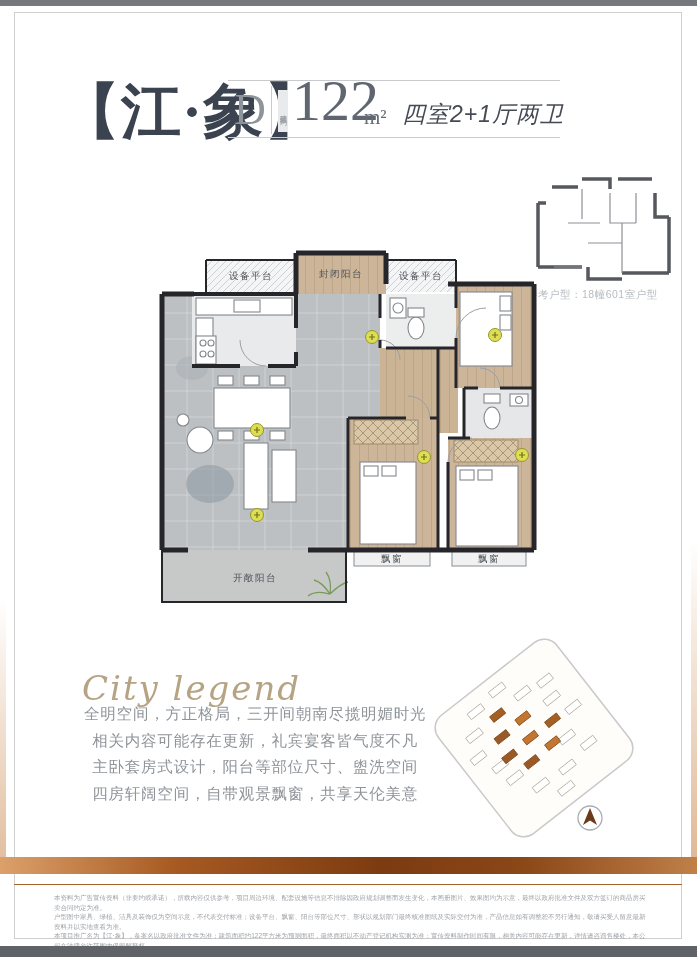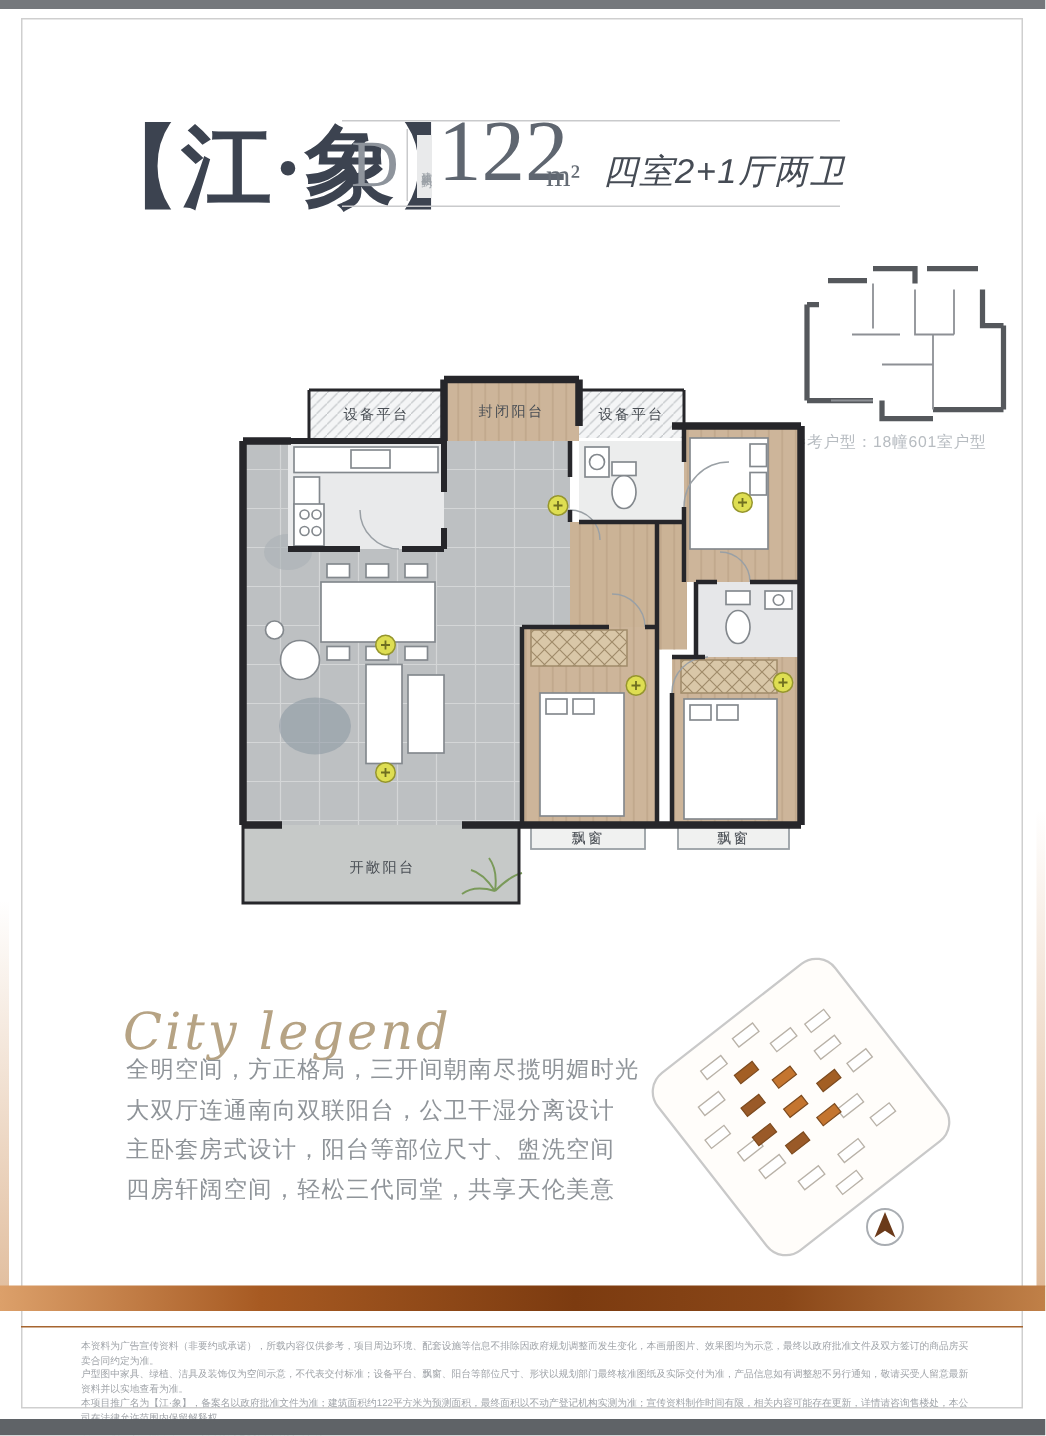--- a/index.html
+++ b/index.html
@@ -29,21 +29,21 @@
       color:#5f6670;line-height:1;}
   .area-unit{left:364px;top:105px;font-family:"Liberation Serif",serif;font-size:21px;
       color:#646b74;}
   .room-config{left:402px;top:99px;font-size:23px;color:#454b54;letter-spacing:1px;font-style:italic;}
   
   .mini-caption{left:527px;top:288px;font-size:10.5px;color:#b7bcc1;letter-spacing:.5px;}
   
   .tagline{left:82px;top:668px;font-family:"DejaVu Serif",serif;font-style:italic;
       font-size:34px;color:#b6a384;letter-spacing:2px;}
   .desc{left:84px;top:701px;font-size:15.5px;line-height:26.5px;color:#8f9499;
-      letter-spacing:.8px;}
+      letter-spacing:.8px;text-align:center;}
   
   .grad-bar{left:0;top:857px;width:697px;height:17px;
       background:linear-gradient(90deg,#dca06a 0%,#a75a22 25%,#7c3b10 55%,#8a4718 75%,#c08048 100%);}
   .brown-line{left:14px;top:884px;width:668px;height:1px;background:#a6652f;}
   .disclaimer{left:54px;top:893px;width:594px;font-size:6.5px;line-height:9.5px;
       color:#a0a4a9;}
   .disclaimer div{white-space:normal;}
   svg text{font-family:"Liberation Sans",sans-serif;}
 </style>
 </head>
@@ -218,23 +218,23 @@
     <text x="273" y="31">设备平台</text>
     <text x="107" y="333">开敞阳台</text>
     <text x="244" y="314">飘窗</text>
     <text x="341" y="314">飘窗</text>
   </g>
 </svg>
 
 <div class="abs tagline">City legend</div>
 <div class="abs desc">
   <div>全明空间，方正格局，三开间朝南尽揽明媚时光</div>
-  <div>大双厅连通南向双联阳台，公卫干湿分离设计</div>
+  <div>相关内容可能存在更新，礼宾宴客皆气度不凡</div>
   <div>主卧套房式设计，阳台等部位尺寸、盥洗空间</div>
-  <div>四房轩阔空间，轻松三代同堂，共享天伦美意</div>
+  <div>四房轩阔空间，自带观景飘窗，共享天伦美意</div>
 </div>
 
 <svg class="abs" style="left:424px;top:636px;" width="242" height="218" viewBox="0 0 242 218">
   <g transform="rotate(-38 110 102)">
     <rect x="35" y="27" width="150" height="150" rx="16" fill="#fffdfa" stroke="#c9c9c9" stroke-width="1.5"></rect>
     <g stroke="#b9b2a8" stroke-width="0.9" fill="#ffffff">
       <rect x="72" y="42" width="17" height="7"></rect>
         <rect x="102" y="38" width="17" height="7"></rect>
       <rect x="56" y="60" width="17" height="7"></rect>
         <rect x="120" y="56" width="17" height="7"></rect>

